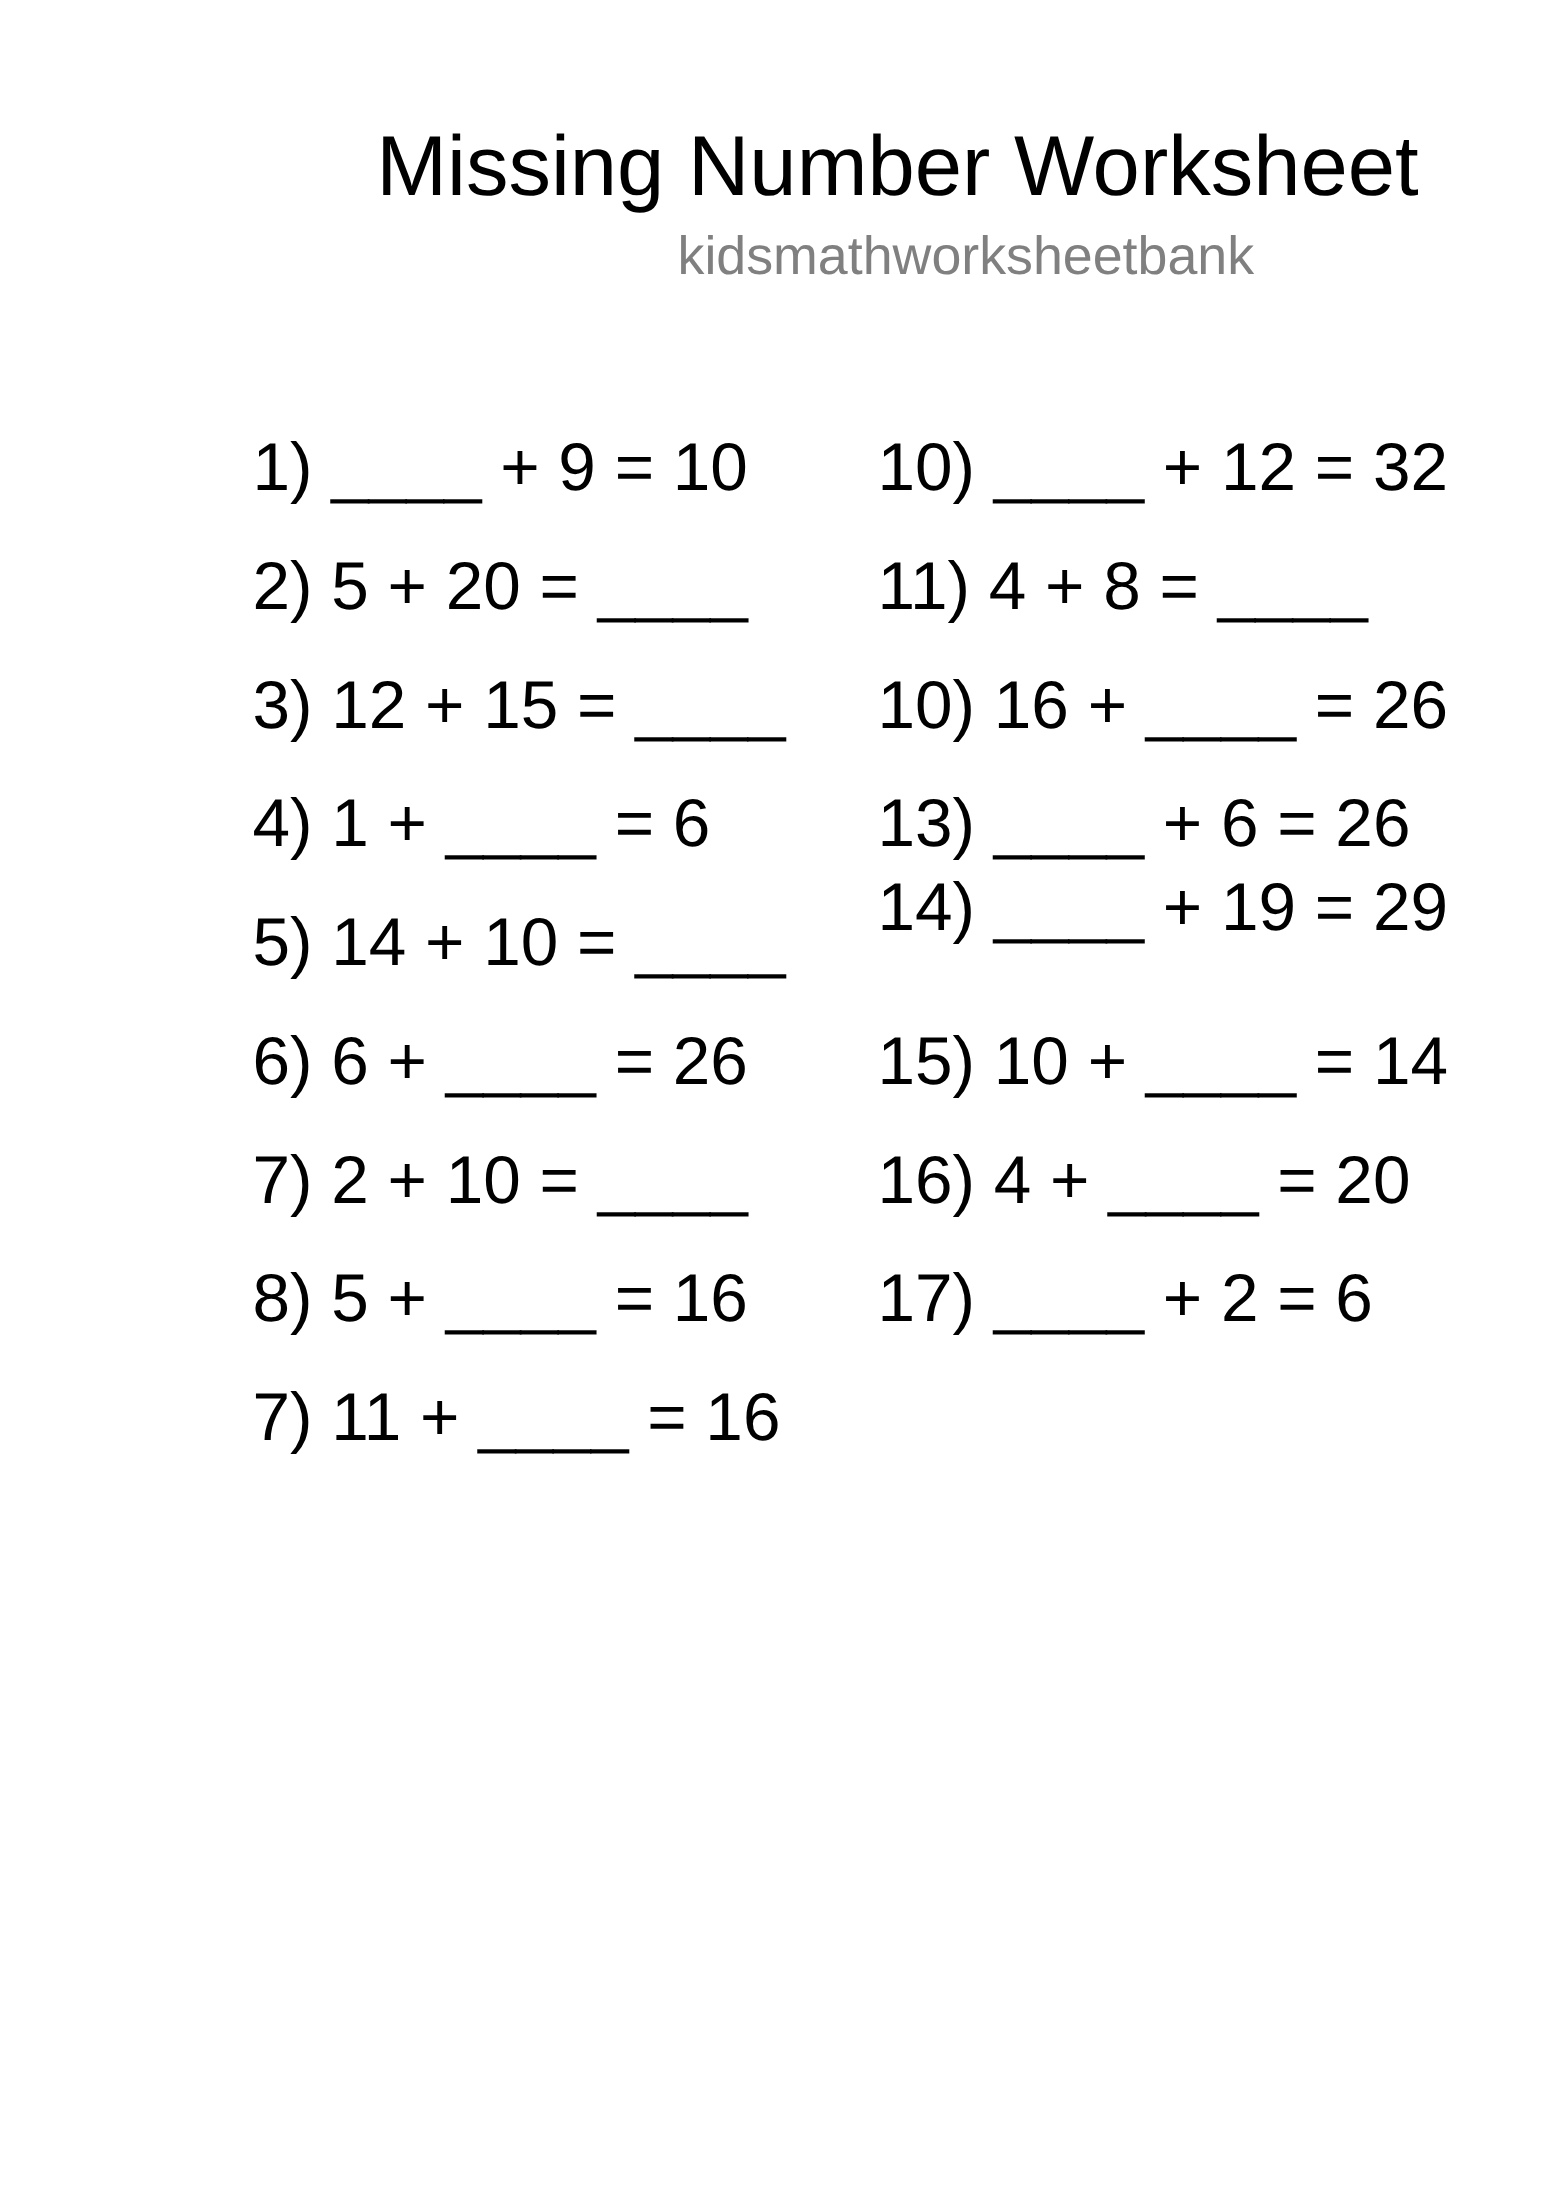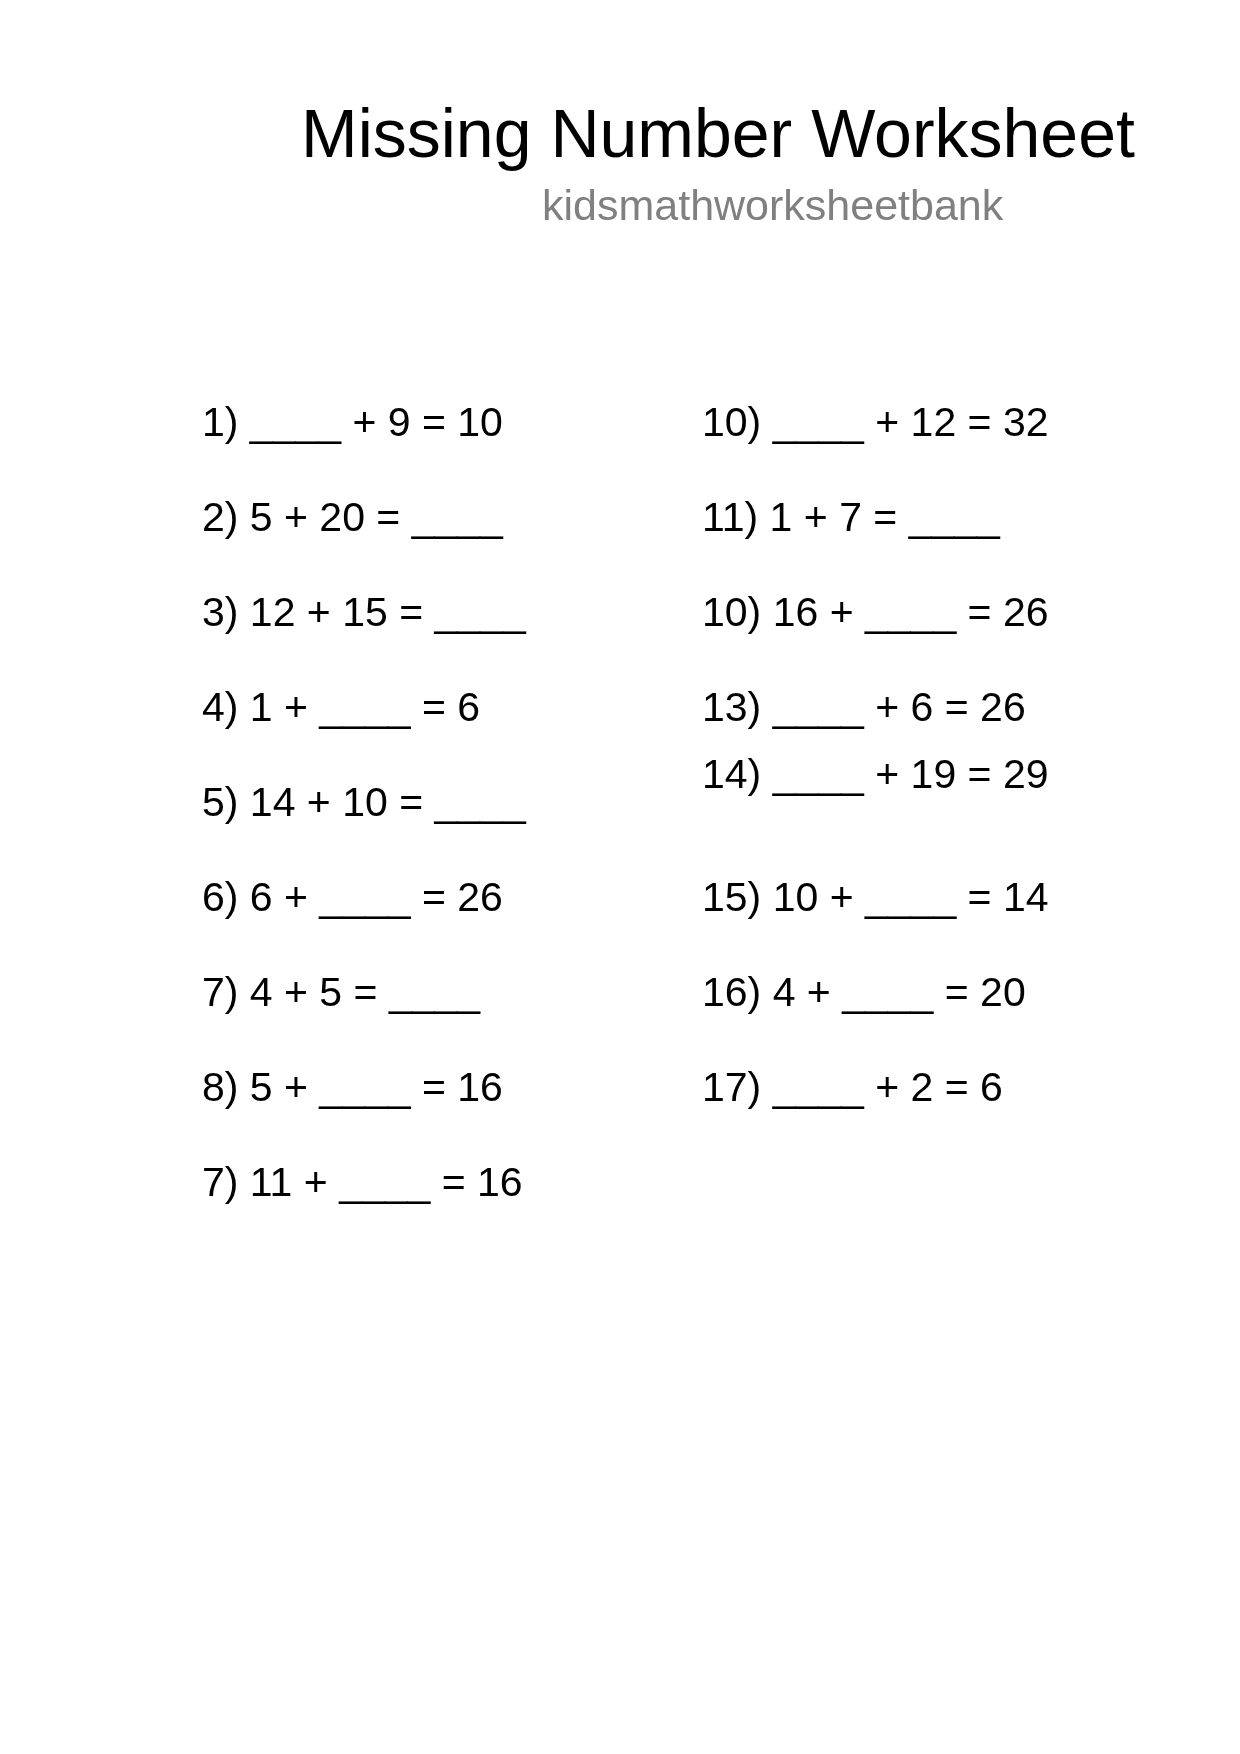--- a/index.html
+++ b/index.html
@@ -36,48 +36,47 @@
     }
     .column {
       position: absolute;
       top: 0;
     }
     .col-left { left: 202px; }
     .col-right { left: 702px; }
     .problem {
       position: absolute;
       left: 0;
-      font-size: 41px;
+      font-size: 54px;
       line-height: 52px;
       white-space: nowrap;
-      margin-top: 48px;
     }
   </style>
 </head>
 <body>
 
 <div>
   <div class="title">Missing Number Worksheet</div>
   <div class="subtitle">kidsmathworksheetbank</div>
 
   <div class="column col-left">
     <div class="problem" style="top:348px">1) ____ + 9 = 10</div>
     <div class="problem" style="top:443px">2) 5 + 20 = ____</div>
     <div class="problem" style="top:538px">3) 12 + 15 = ____</div>
     <div class="problem" style="top:633px">4) 1 + ____ = 6</div>
     <div class="problem" style="top:728px">5) 14 + 10 = ____</div>
     <div class="problem" style="top:823px">6) 6 + ____ = 26</div>
-    <div class="problem" style="top:918px">7) 4 + 5 = ____</div>
+    <div class="problem" style="top:918px">7) 2 + 10 = ____</div>
     <div class="problem" style="top:1013px">8) 5 + ____ = 16</div>
     <div class="problem" style="top:1108px">7) 11 + ____ = 16</div>
   </div>
 
   <div class="column col-right">
     <div class="problem" style="top:348px">10) ____ + 12 = 32</div>
-    <div class="problem" style="top:443px">11) 1 + 7 = ____</div>
+    <div class="problem" style="top:443px">11) 4 + 8 = ____</div>
     <div class="problem" style="top:538px">10) 16 + ____ = 26</div>
     <div class="problem" style="top:633px">13) ____ + 6 = 26</div>
     <div class="problem" style="top:700px">14) ____ + 19 = 29</div>
     <div class="problem" style="top:823px">15) 10 + ____ = 14</div>
     <div class="problem" style="top:918px">16) 4 + ____ = 20</div>
     <div class="problem" style="top:1013px">17) ____ + 2 = 6</div>
   </div>
 </div>
 
 </body></html>

